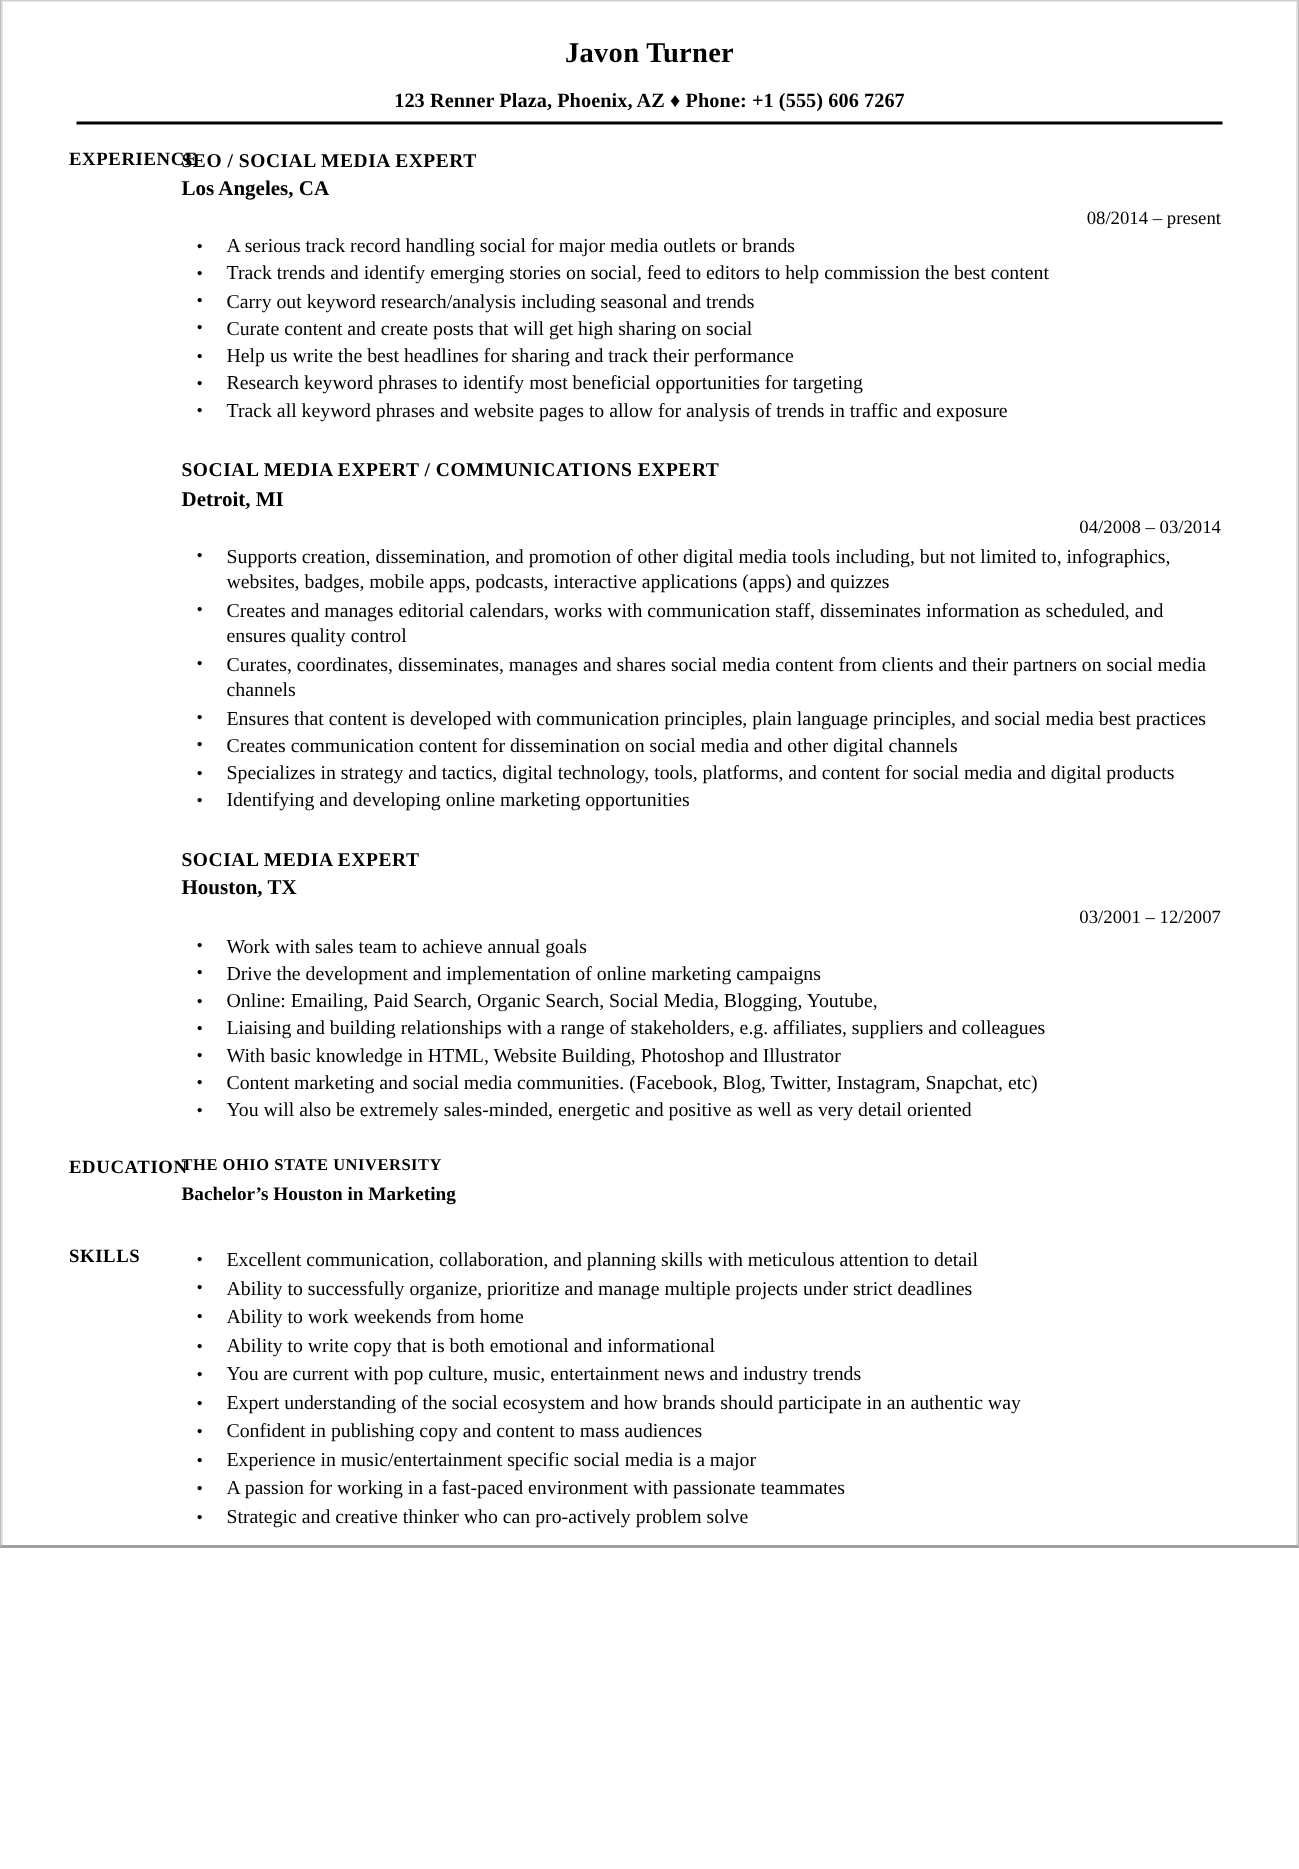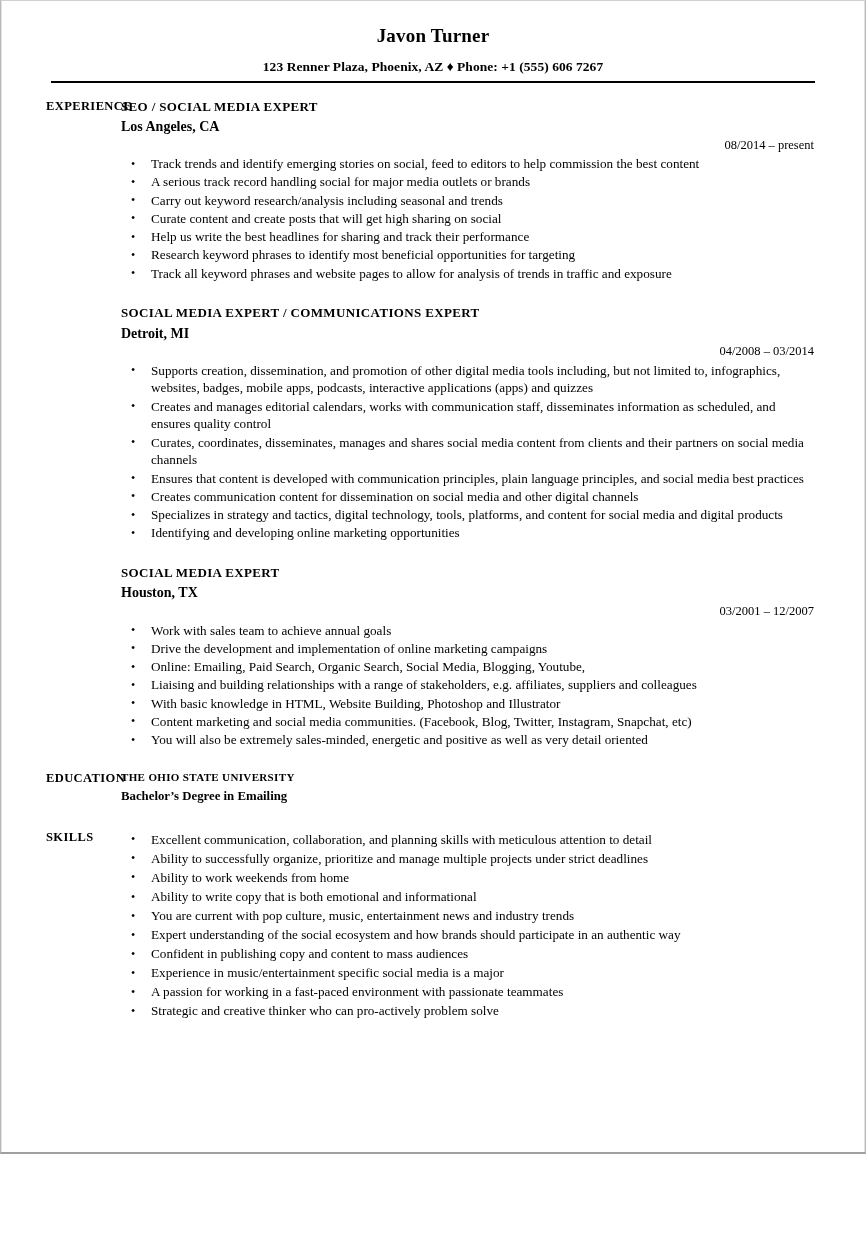--- a/index.html
+++ b/index.html
@@ -7,21 +7,21 @@
     padding: 0;
     background: #ffffff;
   }
   body {
     font-family: "Liberation Serif", "DejaVu Serif", serif;
     color: #000000;
   }
   .page {
     position: relative;
     width: 866px;
-    height: 1154px;
+    height: 1032px;
     background: #ffffff;
     box-sizing: border-box;
     border-left: 1px solid #b9b9b9;
     border-right: 1px solid #b9b9b9;
     border-top: 1px solid #cfcfcf;
     border-bottom: 2px solid #a0a0a0;
     overflow: hidden;
     font-family: Liberation Serif, serif;
   }
   .page-inner {
@@ -165,22 +165,22 @@
 
       <div class="section sec-experience">
         <div class="section-label">EXPERIENCE</div>
         <div class="section-body">
 
           <div class="job">
             <div class="job-title">SEO / SOCIAL MEDIA EXPERT</div>
             <div class="job-location">Los Angeles, CA</div>
             <div class="job-dates">08/2014 – present</div>
             <ul class="bullets">
+              <li>A serious track record handling social for major media outlets or brands</li>
               <li>Track trends and identify emerging stories on social, feed to editors to help commission the best content</li>
-              <li>A serious track record handling social for major media outlets or brands</li>
               <li>Carry out keyword research/analysis including seasonal and trends</li>
               <li>Curate content and create posts that will get high sharing on social</li>
               <li>Help us write the best headlines for sharing and track their performance</li>
               <li>Research keyword phrases to identify most beneficial opportunities for targeting</li>
               <li>Track all keyword phrases and website pages to allow for analysis of trends in traffic and exposure</li>
             </ul>
           </div>
 
           <div class="job">
             <div class="job-title">SOCIAL MEDIA EXPERT / COMMUNICATIONS EXPERT</div>
@@ -212,21 +212,21 @@
             </ul>
           </div>
 
         </div>
       </div>
 
       <div class="section sec-education">
         <div class="section-label">EDUCATION</div>
         <div class="section-body">
           <div class="edu-school">THE OHIO STATE UNIVERSITY</div>
-          <div class="edu-degree">Bachelor’s Degree in Emailing</div>
+          <div class="edu-degree">Bachelor’s Houston in Marketing</div>
         </div>
       </div>
 
       <div class="section sec-skills">
         <div class="section-label">SKILLS</div>
         <div class="section-body">
           <ul class="bullets">
             <li>Excellent communication, collaboration, and planning skills with meticulous attention to detail</li>
             <li>Ability to successfully organize, prioritize and manage multiple projects under strict deadlines</li>
             <li>Ability to work weekends from home</li>

